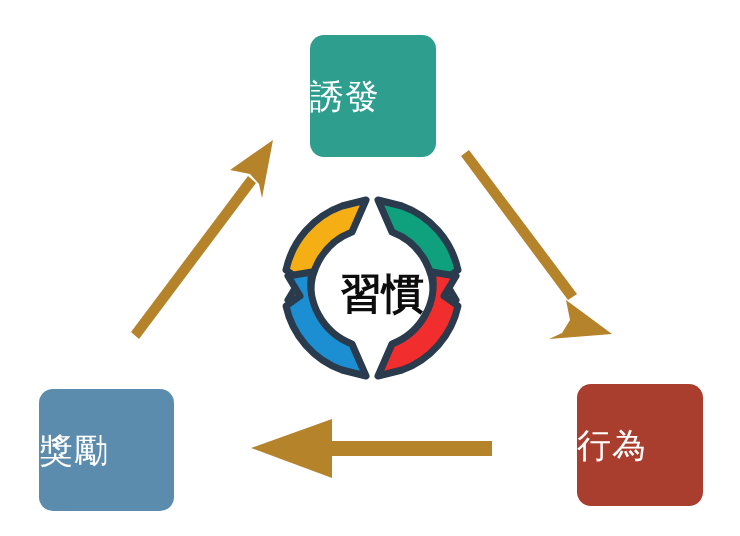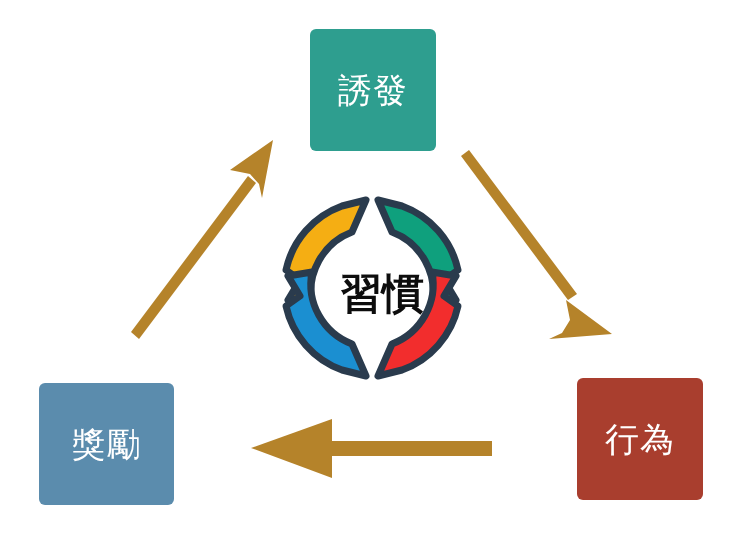--- a/index.html
+++ b/index.html
@@ -18,25 +18,25 @@
   #canvas {
     position: absolute;
     left: 0;
     top: 0;
     width: 740px;
     height: 536px;
     background: #ffffff;
   }
   .node-box {
     position: absolute;
-    border-radius: 6px;
+    border-radius: 14px;
     display: flex;
     align-items: center;
-    justify-content: center;
     box-sizing: border-box;
+    margin-top: 6px;
   }
   .node-label {
     color: #ffffff;
     font-size: 34px;
     font-weight: 400;
     letter-spacing: 1px;
     line-height: 1;
     user-select: none;
   }
   #node-trigger {

